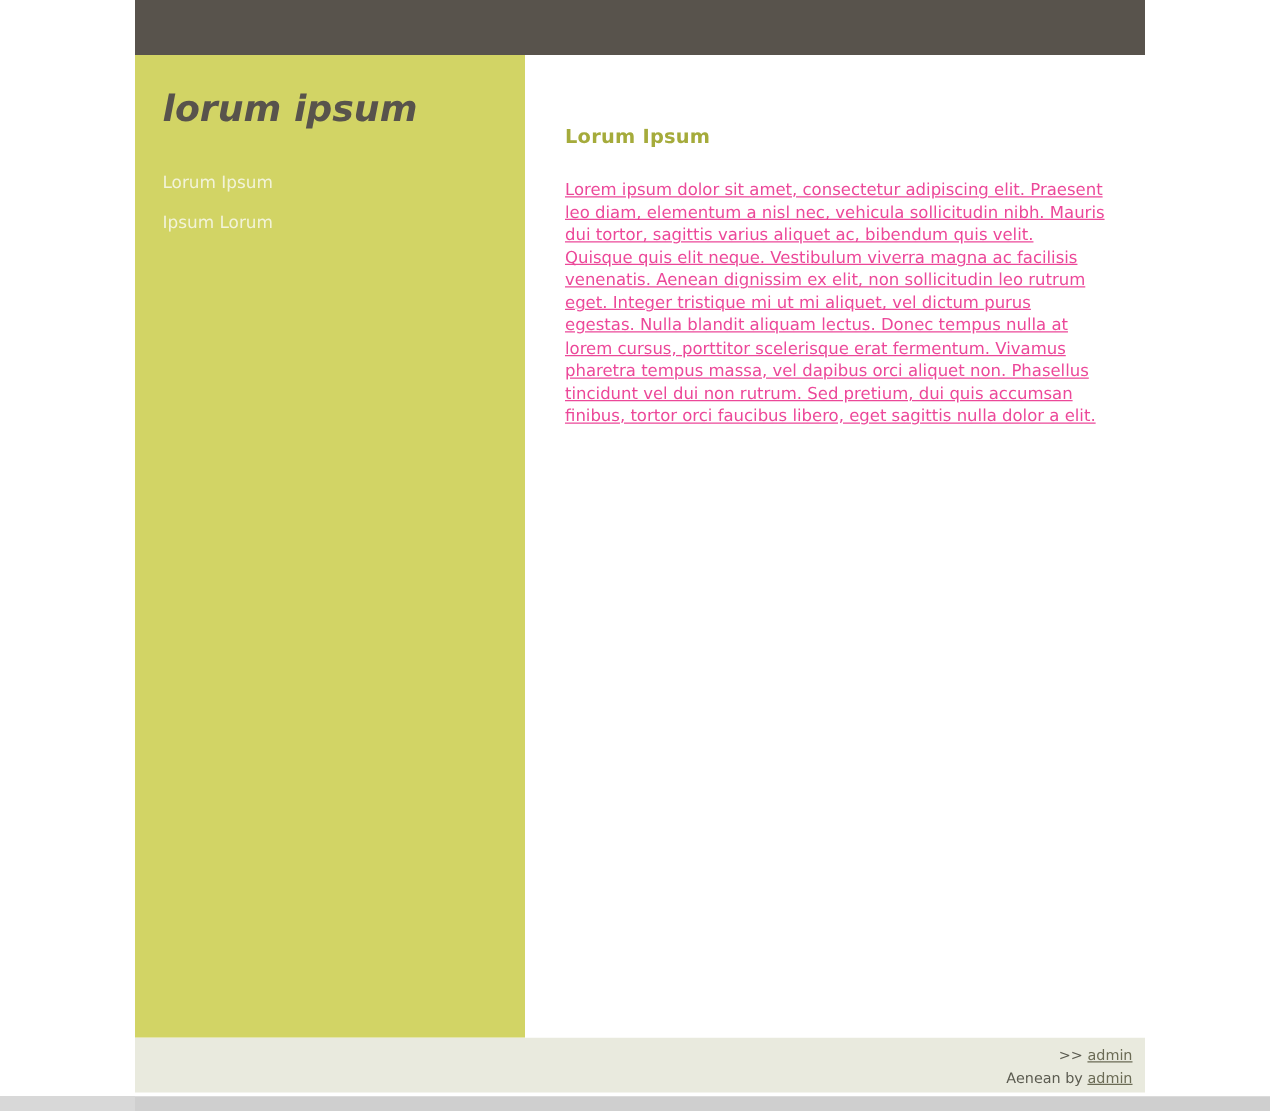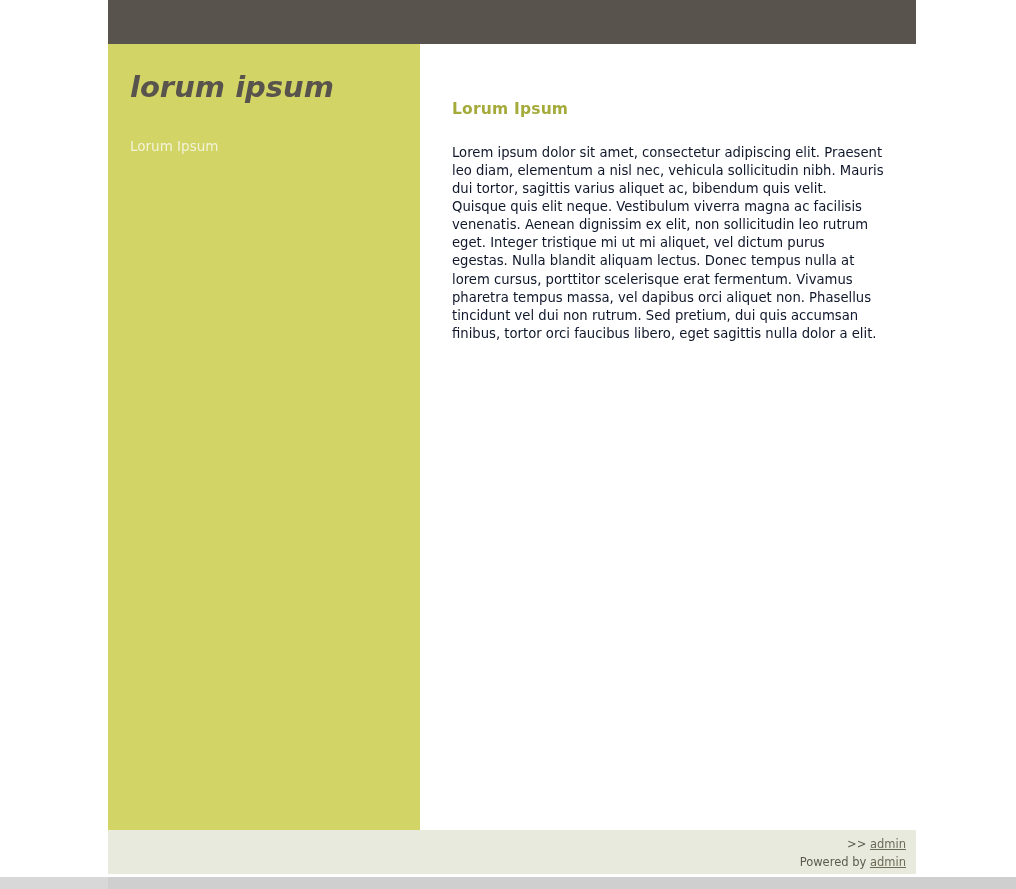--- a/index.html
+++ b/index.html
@@ -80,22 +80,23 @@
     margin: 0 0 26px 0;
     font-size: 15.5px;
     font-weight: bold;
     color: #a5ab3b;
     letter-spacing: 0.2px;
   }
   .content p {
     margin: 0;
     font-size: 13.2px;
     line-height: 1.37;
-    color: #0f172a;
+    color: #ec4899;
     text-align: left;
+    text-decoration: underline;
   }
   .footer {
     height: 44px;
     background: #e9eade;
     box-sizing: border-box;
     padding: 6px 10px 0 0;
     text-align: right;
     font-size: 11.5px;
     color: #5b5b50;
   }
@@ -132,37 +133,40 @@
     <div class="topbar"></div>
 
     <div class="body-row">
 
       <div class="sidebar">
         <div class="logo">lorum ipsum</div>
         <ul class="nav">
           <li>
             <a href="#">Lorum Ipsum</a>
           </li>
+          <li>
+            <a href="#">Ipsum Lorum</a>
+          </li>
         </ul>
       </div>
 
       <div class="content">
         <h2>Lorum Ipsum</h2>
         <p>Lorem ipsum dolor sit amet, consectetur adipiscing elit. Praesent leo diam, elementum a nisl nec, vehicula sollicitudin nibh. Mauris dui tortor, sagittis varius aliquet ac, bibendum quis velit. Quisque quis elit neque. Vestibulum viverra magna ac facilisis venenatis. Aenean dignissim ex elit, non sollicitudin leo rutrum eget. Integer tristique mi ut mi aliquet, vel dictum purus egestas. Nulla blandit aliquam lectus. Donec tempus nulla at lorem cursus, porttitor scelerisque erat fermentum. Vivamus pharetra tempus massa, vel dapibus orci aliquet non. Phasellus tincidunt vel dui non rutrum. Sed pretium, dui quis accumsan finibus, tortor orci faucibus libero, eget sagittis nulla dolor a elit.</p>
       </div>
 
     </div>
 
     <div class="footer">
       <div class="line">
         <span>&gt;&gt;</span>
         <a href="#">admin</a>
       </div>
       <div class="line">
-        <span>Powered by</span>
+        <span>Aenean by</span>
         <a href="#">admin</a>
       </div>
     </div>
 
   </div>
 
   <div class="bottom-strip">
     <div class="inner-left"></div>
   </div>
 

